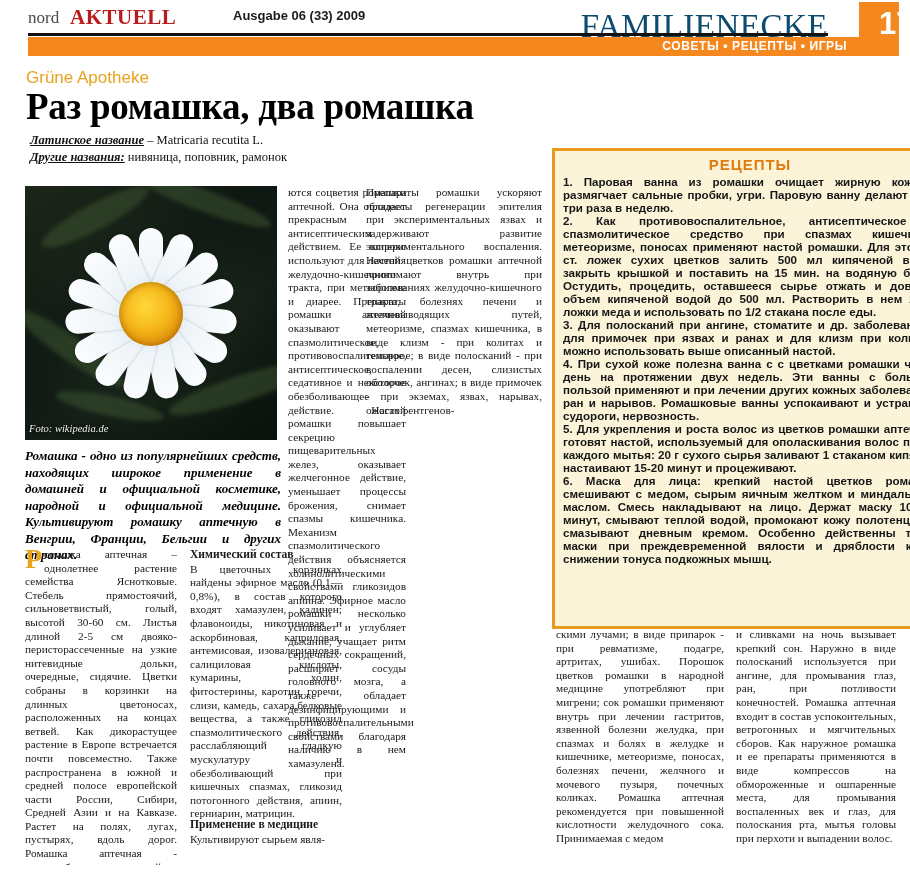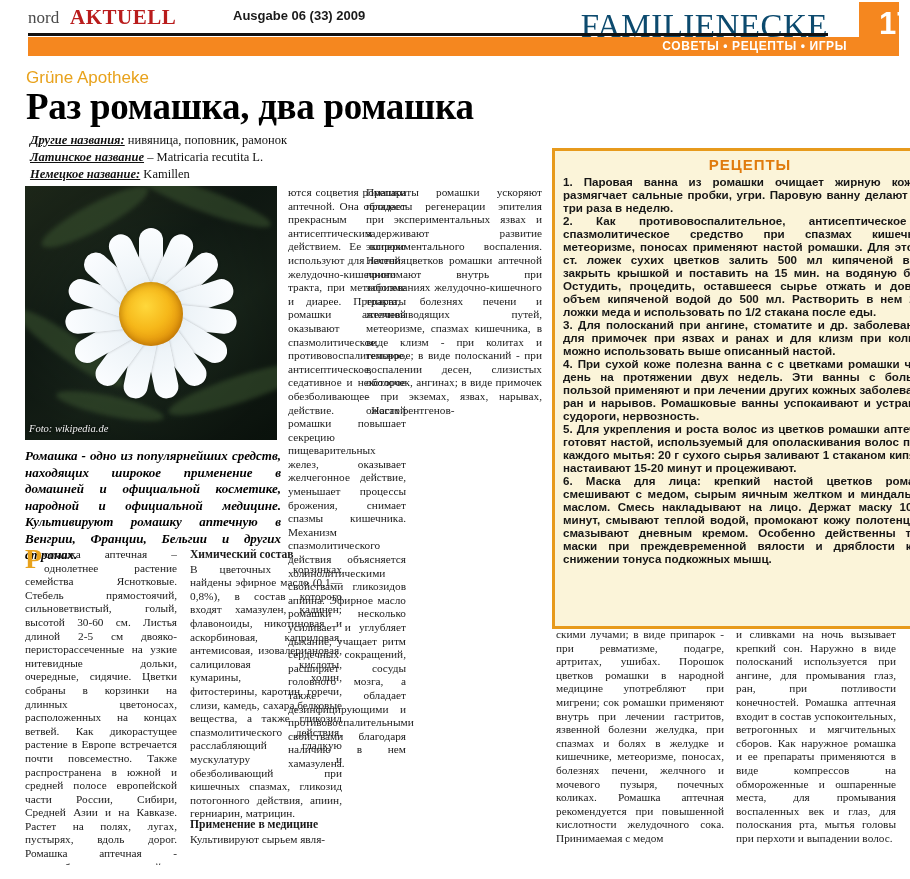--- a/index.html
+++ b/index.html
@@ -283,30 +283,26 @@
     <div class="mh-band-text">СОВЕТЫ • РЕЦЕПТЫ • ИГРЫ</div>
     <div class="mh-pagebox"></div>
     <div class="mh-pagenum">17</div>
   </div>
 
   <div class="kicker">Grüne Apotheke</div>
   <div class="headline">Раз ромашка, два ромашка</div>
 
   <div class="names">
     <div>
-      <span class="lbl">Другие названия:</span>
-      <span>нивяница, поповник, рамонок</span>
-    </div>
-    <div>
       <span class="lbl">Латинское название</span>
       <span>– Matricaria recutita L.</span>
     </div>
     <div>
-      <span class="lbl">Немецкое название:</span>
-      <span>Kamillen</span>
+      <span class="lbl">Другие названия:</span>
+      <span>нивяница, поповник, рамонок</span>
     </div>
   </div>
 
   <div class="photo">
     <div class="leaf" style="left:10px;  top:18px;  width:120px; height:26px; transform:rotate(-28deg);"></div>
     <div class="leaf" style="left:110px; top:4px;   width:140px; height:22px; transform:rotate(20deg);"></div>
     <div class="leaf" style="left:-20px; top:150px; width:130px; height:24px; transform:rotate(35deg);"></div>
     <div class="leaf" style="left:140px; top:190px; width:150px; height:26px; transform:rotate(-18deg);"></div>
     <div class="leaf" style="left:30px;  top:210px; width:110px; height:20px; transform:rotate(12deg);"></div>
     <div style="position:absolute; left:126px; top:128px;">

